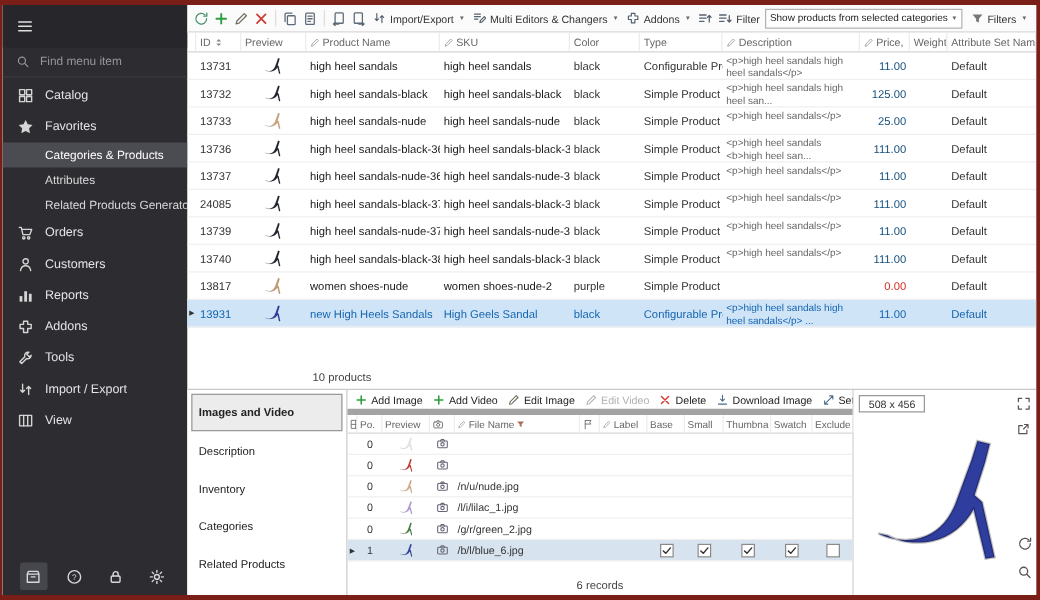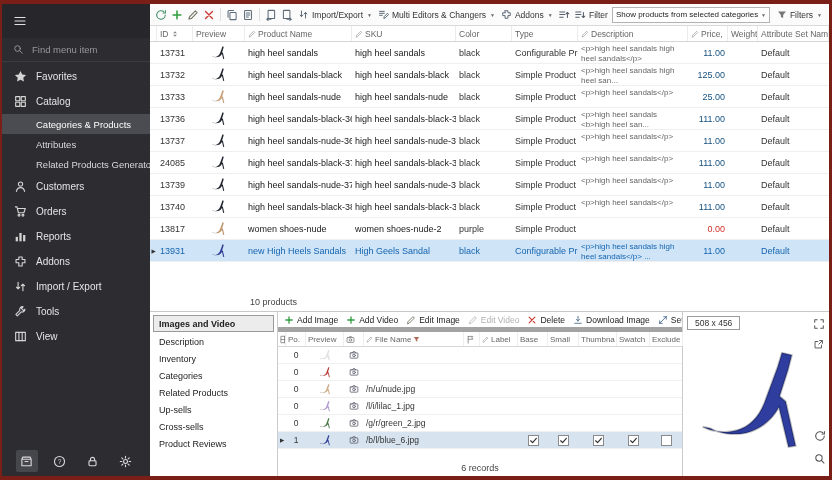--- a/index.html
+++ b/index.html
@@ -43,21 +43,21 @@
   .gc.desc{display:block;font-size:8px;color:#666;white-space:normal;line-height:9.5px;padding-top:2px;}
   .gc.price{justify-content:flex-end;color:#16517f;}
   .gc.price.alert{color:#d02f26;}
   .grow.sel{background:#cfe4f7;}
   .grow.sel .gc{color:#1565b0;}
   .mk{font-size:5.5px;color:#333;}
   .gstatus{margin-top:auto;font-size:9px;color:#444;padding:3px 0 4px 100px;}
   
   .bottom{flex:1;min-height:0;display:flex;}
   .tabs{width:128px;flex:none;border-right:1px solid #ccc;padding-top:3px;background:#fff;}
-  .tab{height:17px;display:flex;align-items:center;padding:0 9px;font-size:9px;color:#222;white-space:nowrap;}
+  .tab{height:30px;display:flex;align-items:center;padding:0 9px;font-size:9px;color:#222;white-space:nowrap;}
   .tab.sel{border:1px solid #9a9a9a;background:#ececec;font-weight:bold;margin:0 3px 1px 3px;padding:0 5px;}
   .imgpanel{flex:1;min-width:0;display:flex;flex-direction:column;border-right:1px solid #ccc;}
   .ibar{height:20px;flex:none;display:flex;align-items:center;gap:8px;padding:0 6px;border-bottom:5px solid #a3a3a3;font-size:8.5px;color:#222;white-space:nowrap;overflow:hidden;}
   .ibtn{display:inline-flex;align-items:center;gap:3px;}
   .ibtn.dis{color:#b0b0b0;}
   .ihead{display:flex;height:15px;flex:none;align-items:center;border-bottom:1px solid #d8d8d8;color:#666;font-size:8px;}
   .ih{display:flex;align-items:center;gap:2px;padding:0 2px;height:100%;border-right:1px solid #eee;overflow:hidden;white-space:nowrap;}
   .irow{display:flex;height:17px;flex:none;align-items:center;border-bottom:1px solid #f0f0f0;font-size:8.5px;}
   .irow.isel{background:#d7e3ee;}
   .icell{display:flex;align-items:center;height:100%;padding:0 2px;overflow:hidden;white-space:nowrap;color:#333;}
@@ -91,95 +91,95 @@
           <svg viewBox="0 0 14 14" fill="none" stroke="currentColor" stroke-width="1.2" stroke-linecap="round" stroke-linejoin="round">
             <circle cx="5.8" cy="5.8" r="3.6"></circle>
             <path d="M8.6 8.6l3.2 3.2"></path>
           </svg>
         </span>
       <input class="sb-input" placeholder="Find menu item" style="">
     </div>
     <nav class="sb-menu" id="sb-menu">
         <div class="sb-item">
           <span class="ic" style="width:13px;height:13px;color:#d5d5d5;">
+            <svg viewBox="0 0 14 14" fill="none" stroke="currentColor" stroke-width="1.2" stroke-linecap="round" stroke-linejoin="round">
+              <path d="M1.8 1.8h4.4v4.4H1.8zM7.8 1.8h4.4v4.4H7.8zM1.8 7.8h4.4v4.4H1.8zM7.8 7.8h4.4v4.4H7.8z"></path>
+            </svg>
+          </span>
+          <span>Catalog</span>
+        </div>
+        <div class="sb-item">
+          <span class="ic" style="width:13px;height:13px;color:#d5d5d5;">
             <svg viewBox="0 0 14 14" fill="currentColor">
               <path d="M7 1l1.85 3.75 4.15.6-3 2.93.7 4.13L7 10.46l-3.7 1.95.7-4.13-3-2.93 4.15-.6z"></path>
             </svg>
           </span>
           <span>Favorites</span>
         </div>
-        <div class="sb-item">
-          <span class="ic" style="width:13px;height:13px;color:#d5d5d5;">
-            <svg viewBox="0 0 14 14" fill="none" stroke="currentColor" stroke-width="1.2" stroke-linecap="round" stroke-linejoin="round">
-              <path d="M1.8 1.8h4.4v4.4H1.8zM7.8 1.8h4.4v4.4H7.8zM1.8 7.8h4.4v4.4H1.8zM7.8 7.8h4.4v4.4H7.8z"></path>
-            </svg>
-          </span>
-          <span>Catalog</span>
-        </div>
         <div class="sb-sub sel">
           <span>Categories &amp; Products</span>
         </div>
         <div class="sb-sub">
           <span>Attributes</span>
         </div>
         <div class="sb-sub">
           <span>Related Products Generator</span>
-        </div>
-        <div class="sb-item">
-          <span class="ic" style="width:13px;height:13px;color:#d5d5d5;">
-            <svg viewBox="0 0 14 14" fill="none" stroke="currentColor" stroke-width="1.2" stroke-linecap="round" stroke-linejoin="round">
-              <circle cx="7" cy="4.4" r="2.3"></circle>
-              <path d="M2.6 12.3c.5-2.7 2.2-4.1 4.4-4.1s3.9 1.4 4.4 4.1"></path>
-            </svg>
-          </span>
-          <span>Customers</span>
         </div>
         <div class="sb-item">
           <span class="ic" style="width:13px;height:13px;color:#d5d5d5;">
             <svg viewBox="0 0 14 14" fill="none" stroke="currentColor" stroke-width="1.2" stroke-linecap="round" stroke-linejoin="round">
               <path d="M1.5 2h1.7l1.5 6.3h5.9l1.6-4.5H4"></path>
               <circle cx="5.4" cy="11" r="1"></circle>
               <circle cx="9.6" cy="11" r="1"></circle>
             </svg>
           </span>
           <span>Orders</span>
         </div>
         <div class="sb-item">
           <span class="ic" style="width:13px;height:13px;color:#d5d5d5;">
+            <svg viewBox="0 0 14 14" fill="none" stroke="currentColor" stroke-width="1.2" stroke-linecap="round" stroke-linejoin="round">
+              <circle cx="7" cy="4.4" r="2.3"></circle>
+              <path d="M2.6 12.3c.5-2.7 2.2-4.1 4.4-4.1s3.9 1.4 4.4 4.1"></path>
+            </svg>
+          </span>
+          <span>Customers</span>
+        </div>
+        <div class="sb-item">
+          <span class="ic" style="width:13px;height:13px;color:#d5d5d5;">
             <svg viewBox="0 0 14 14" fill="currentColor">
               <rect x="1.8" y="7.4" width="2.4" height="4.8"></rect>
               <rect x="5.8" y="3.2" width="2.4" height="9"></rect>
               <rect x="9.8" y="5.4" width="2.4" height="6.8"></rect>
             </svg>
           </span>
           <span>Reports</span>
         </div>
         <div class="sb-item">
           <span class="ic" style="width:13px;height:13px;color:#d5d5d5;">
             <svg viewBox="0 0 14 14" fill="none" stroke="currentColor" stroke-width="1.2" stroke-linecap="round" stroke-linejoin="round">
               <path d="M5.2 2.2h3.6v2.6h3v3.6h-3v3.4H5.2V8.4h-3V4.8h3z"></path>
             </svg>
           </span>
           <span>Addons</span>
         </div>
         <div class="sb-item">
           <span class="ic" style="width:13px;height:13px;color:#d5d5d5;">
             <svg viewBox="0 0 14 14" fill="none" stroke="currentColor" stroke-width="1.2" stroke-linecap="round" stroke-linejoin="round">
-              <path d="M4.4 2.5v7M4.4 9.5L2.7 7.8M4.4 9.5l1.7-1.7M9.6 11.5v-7M9.6 4.5L7.9 6.2M9.6 4.5l1.7 1.7"></path>
-            </svg>
-          </span>
-          <span>Import / Export</span>
+              <path d="M11.8 4.6a3 3 0 0 1-3.9 2.8l-4.3 4.3-1.6-1.6 4.3-4.3a3 3 0 0 1 3.5-3.9L8 3.7l2.1 2.1z"></path>
+            </svg>
+          </span>
+          <span>Tools</span>
         </div>
         <div class="sb-item">
           <span class="ic" style="width:13px;height:13px;color:#d5d5d5;">
             <svg viewBox="0 0 14 14" fill="none" stroke="currentColor" stroke-width="1.2" stroke-linecap="round" stroke-linejoin="round">
-              <path d="M11.8 4.6a3 3 0 0 1-3.9 2.8l-4.3 4.3-1.6-1.6 4.3-4.3a3 3 0 0 1 3.5-3.9L8 3.7l2.1 2.1z"></path>
-            </svg>
-          </span>
-          <span>Tools</span>
+              <path d="M4.4 2.5v7M4.4 9.5L2.7 7.8M4.4 9.5l1.7-1.7M9.6 11.5v-7M9.6 4.5L7.9 6.2M9.6 4.5l1.7 1.7"></path>
+            </svg>
+          </span>
+          <span>Import / Export</span>
         </div>
         <div class="sb-item">
           <span class="ic" style="width:13px;height:13px;color:#d5d5d5;">
             <svg viewBox="0 0 14 14" fill="none" stroke="currentColor" stroke-width="1.2" stroke-linecap="round" stroke-linejoin="round">
               <rect x="1.8" y="2.5" width="10.4" height="9"></rect>
               <path d="M5.3 2.5v9M8.8 2.5v9"></path>
             </svg>
           </span>
           <span>View</span>
         </div>

